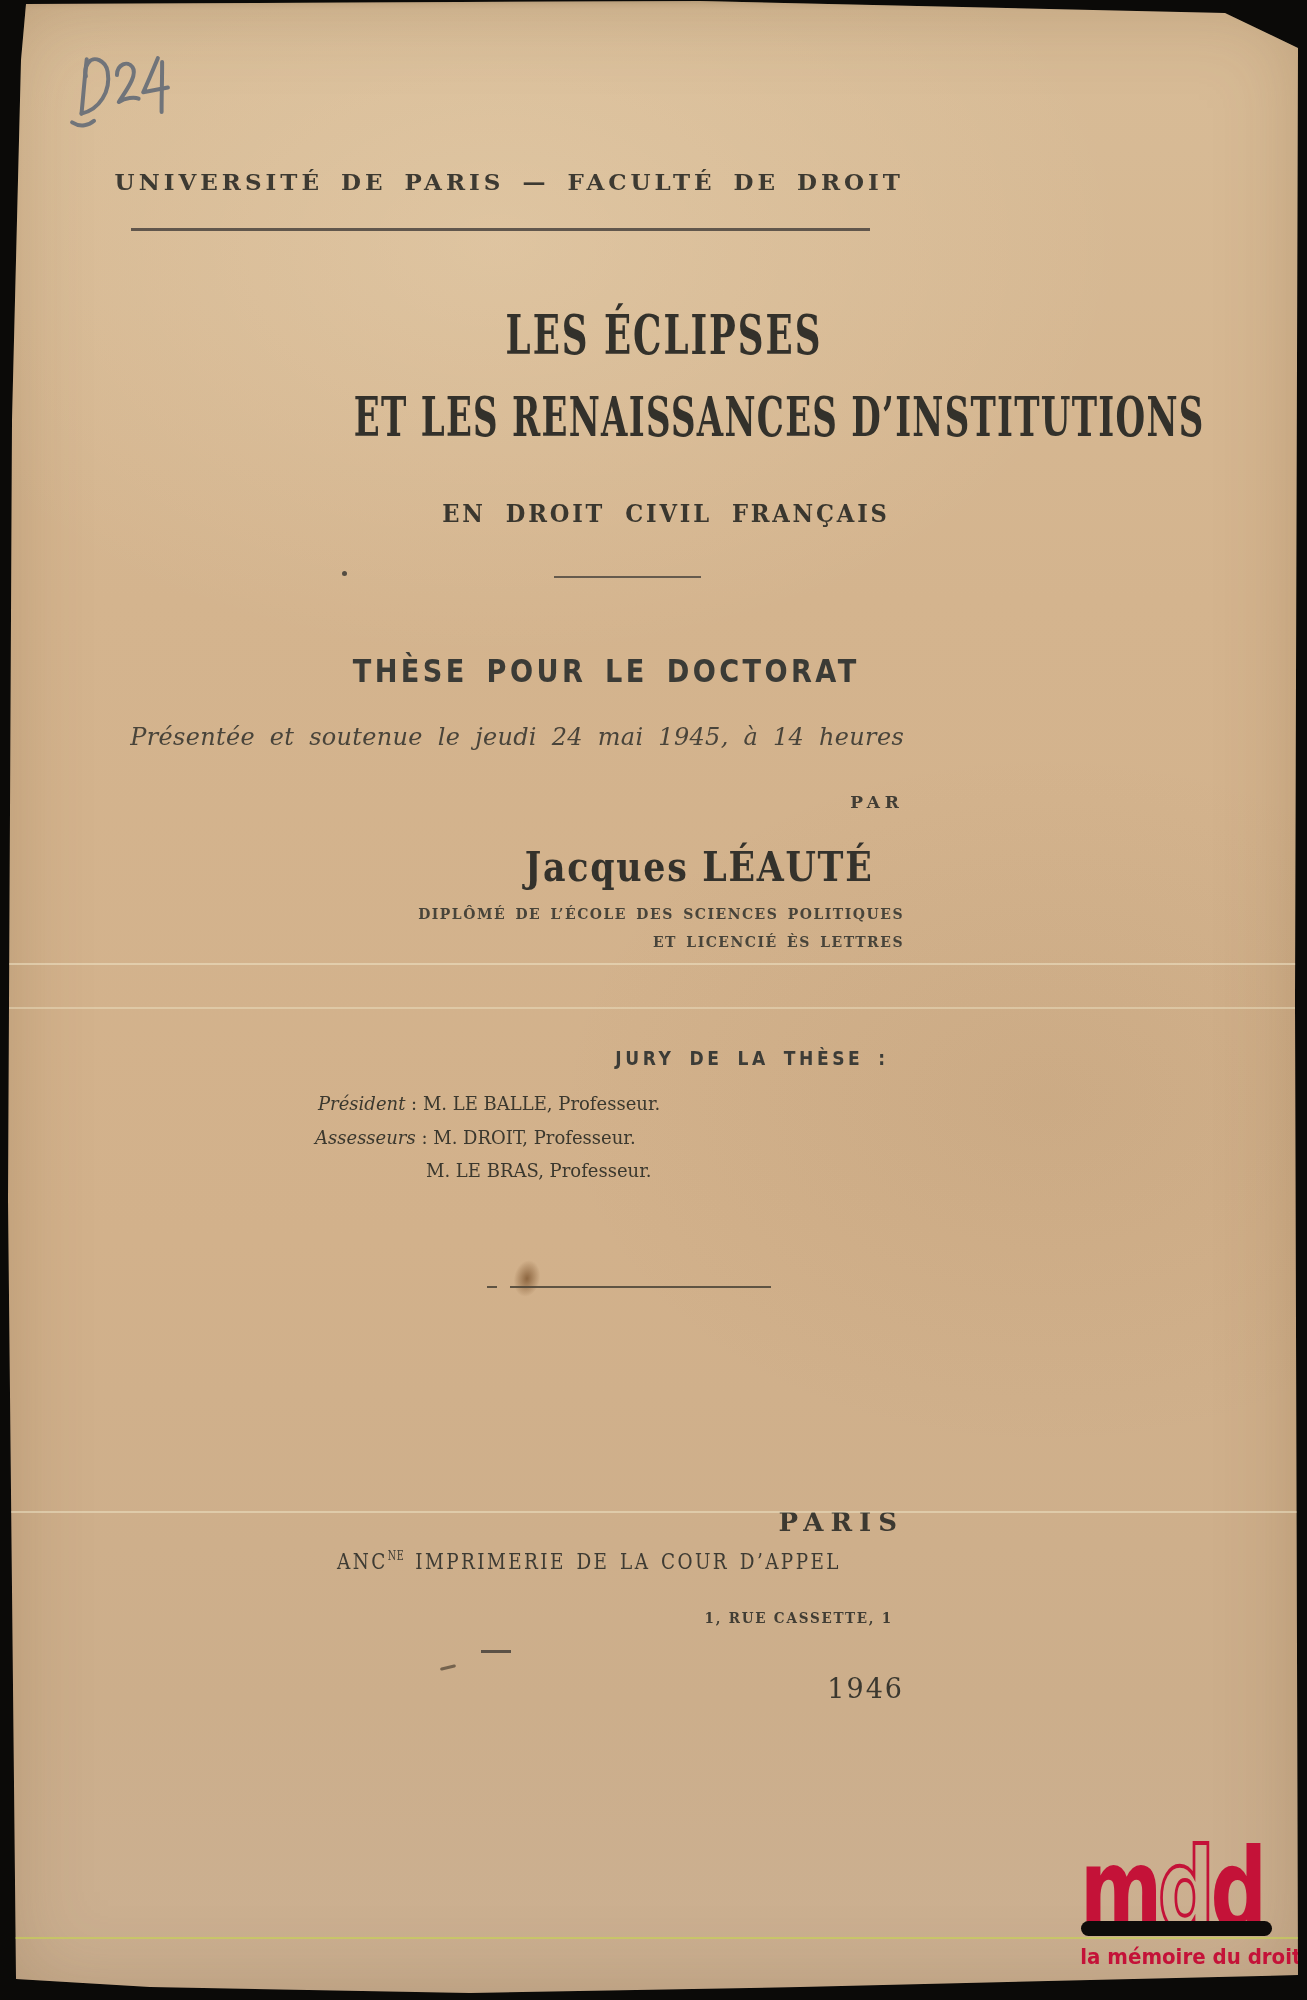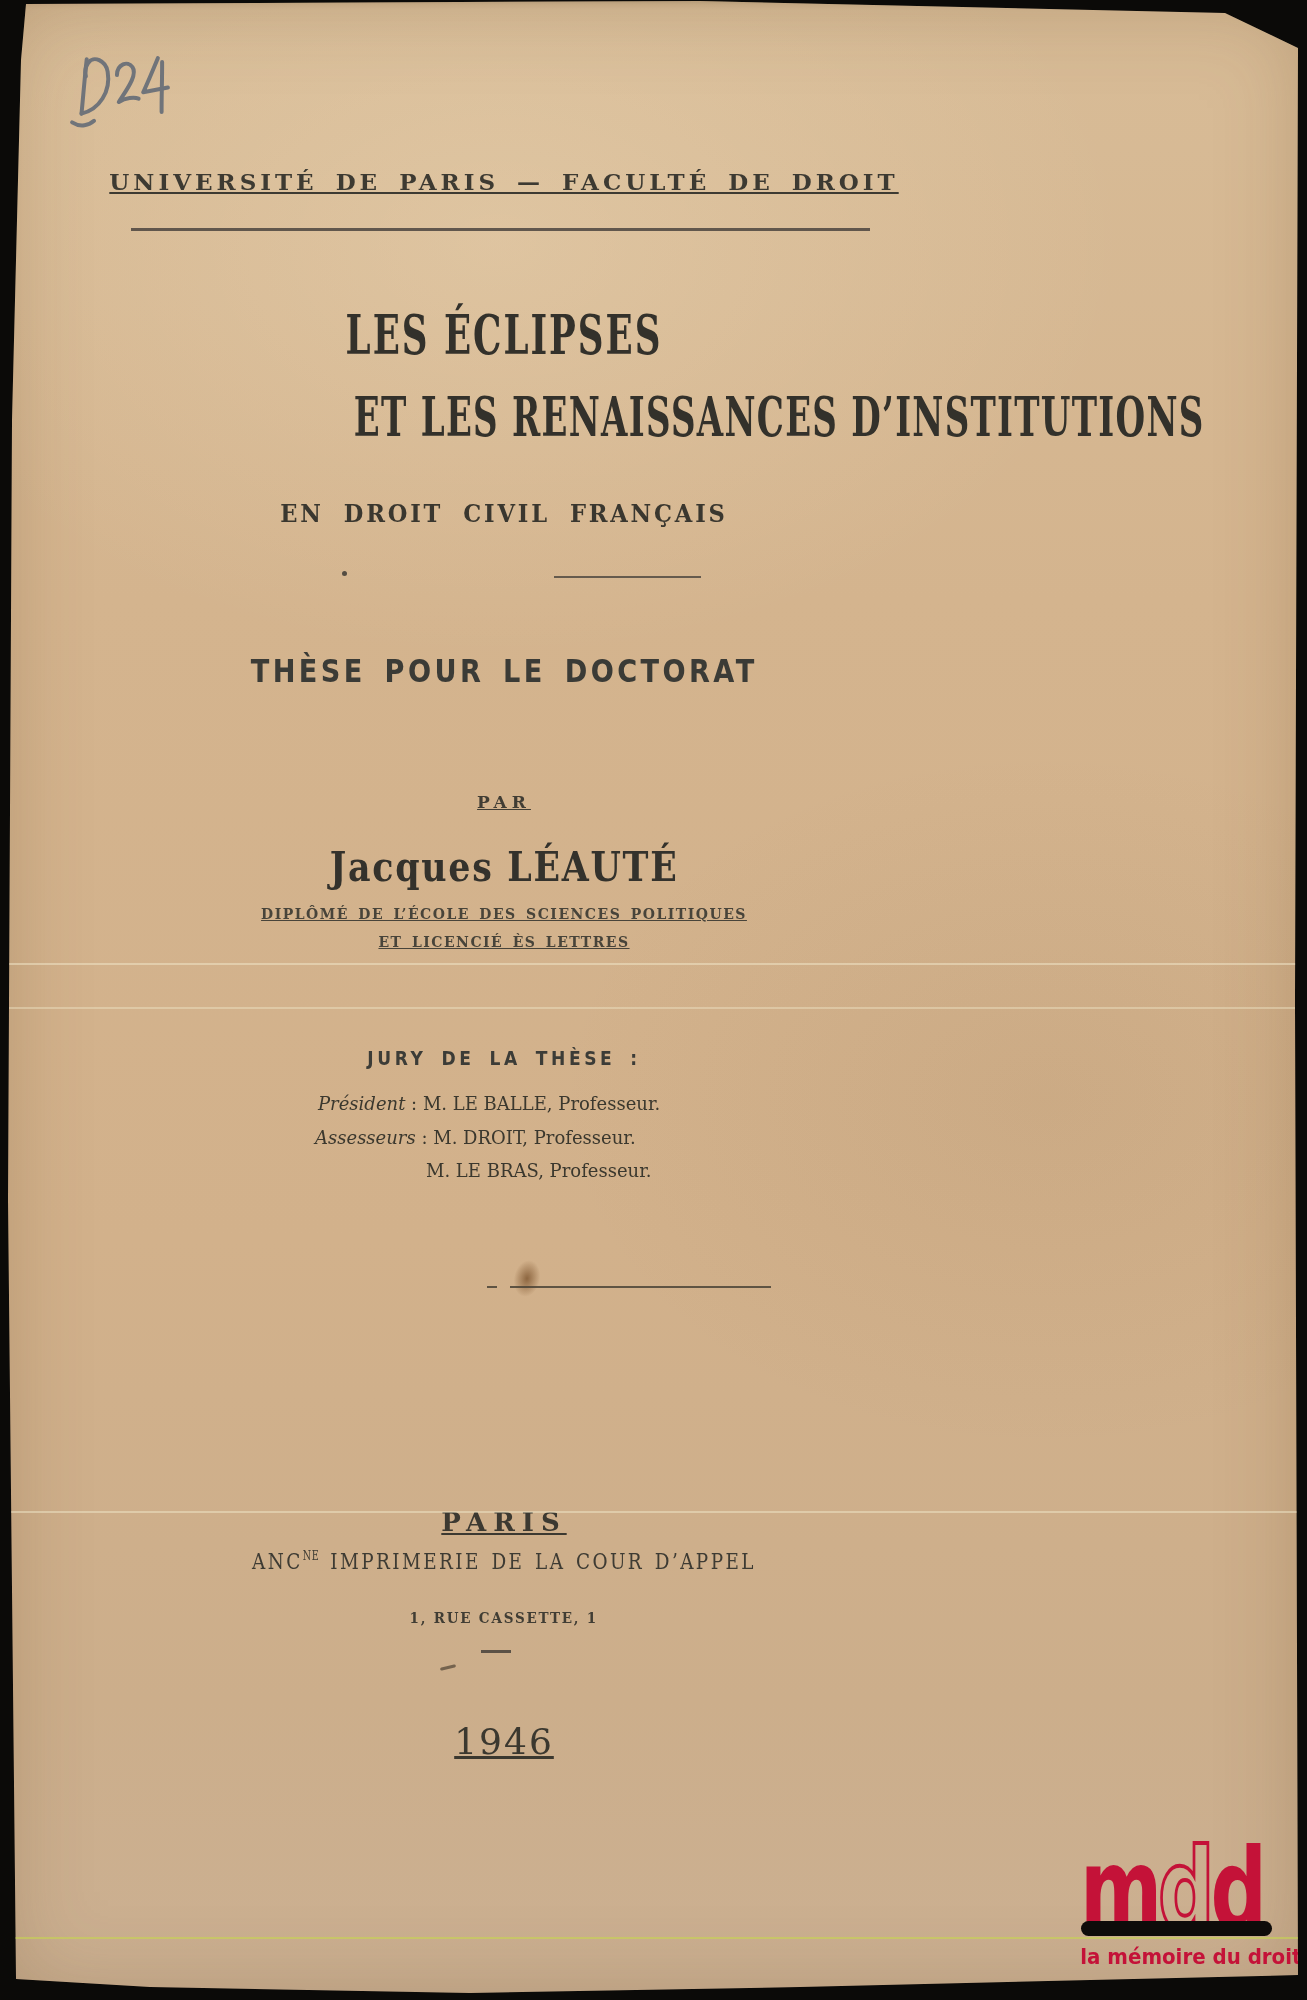--- a/index.html
+++ b/index.html
@@ -14,21 +14,21 @@
     clip-path: polygon(26px 4px, 700px 1px, 1225px 13px, 1298px 48px,
                        1295px 1000px, 1298px 1975px, 800px 1987px, 470px 1993px,
                        150px 1987px, 16px 1979px, 8px 1200px, 12px 420px, 21px 60px);
     background:
       radial-gradient(900px 600px at 38% 12%, rgba(255,242,212,0.20), rgba(255,242,212,0) 70%),
       radial-gradient(700px 500px at 80% 55%, rgba(120,85,50,0.08), rgba(120,85,50,0) 70%),
       linear-gradient(180deg, #d8bc97 0%, #d4b48e 30%, #d2b18b 62%, #ccae8b 85%, #cbb092 100%);
     box-shadow: inset 0 0 90px rgba(96,64,30,0.28), inset 0 0 10px rgba(70,45,20,0.35);
   }
   .abs { position:absolute; }
-  .band { left:104px; width:800px; text-align:center; color:var(--ink);text-decoration:underline; }
+  .band { left:104px; width:800px; text-align:right; color:var(--ink); }
   .squeeze { display:inline-block; white-space:nowrap; }
 
   .handwriting { left:58px; top:40px; width:150px; height:100px; transform:rotate(-4deg); }
 
   .header-line { top:168px; font-weight:bold; font-size:23px; letter-spacing:4px; word-spacing:6px; color:#3d3a32; }
   .rule1 { left:131px; top:228px; width:739px; height:3px; background:#45403a; opacity:.82; }
 
   .title1 { top:303px; color:#33312b; }
   .title1 .squeeze { font-weight:bold; font-size:54px; letter-spacing:3px; transform:scaleX(.66); }
   .title2 { top:385px; color:#33312b; }
@@ -67,21 +67,21 @@
   .stain { left:514px; top:1260px; width:26px; height:37px; border-radius:50%;
            background:radial-gradient(closest-side,#8d6640,rgba(141,102,64,0)); transform:rotate(12deg); }
 
   .paris { top:1507px; font-weight:bold; font-size:26px; letter-spacing:7px; color:#3c3931; }
   .printer { top:1548px; color:#3e3b33; }
   .printer .squeeze { font-size:23px; letter-spacing:3px; word-spacing:3px; transform:scaleX(.8); }
   .printer sup { font-size:12px; vertical-align:9px; letter-spacing:1px; }
   .address { top:1608px; color:#413d34; }
   .address .squeeze { font-weight:bold; font-size:15px; letter-spacing:2px; transform:scaleX(.9); }
   .dash4 { left:481px; top:1650px; width:30px; height:3px; background:#46413a; opacity:.85; }
-  .year { top:1673px; font-size:36px; letter-spacing:2px; color:#3b382f;margin-top:48px; }
+  .year { top:1673px; font-size:27px; letter-spacing:2px; color:#3b382f; }
 
   .scanline { left:0; width:100%; }
   .sl1 { top:963px;  height:2px; background:rgba(238,228,198,.55); }
   .sl2 { top:1007px; height:2px; background:rgba(238,228,198,.45); }
   .sl3 { top:1511px; height:2px; background:rgba(240,232,202,.5); }
   .sl4 { top:1937px; height:2px; background:#c6d550; opacity:.6; }
 
   .speck { left:440px; top:1666px; width:16px; height:3px; background:#57493a;
            border-radius:2px; transform:rotate(-14deg); opacity:.75; }
 
@@ -115,20 +115,21 @@
     <div class="abs band title1"><span class="squeeze">LES ÉCLIPSES</span></div>
     <div class="abs band title2"><span class="squeeze">ET LES RENAISSANCES D’INSTITUTIONS</span></div>
 
     <div class="abs band subtitle"><span class="squeeze">EN DROIT CIVIL FRANÇAIS</span></div>
 
     <div class="abs dot"></div>
     <div class="abs rule2"></div>
 
     <div class="abs band these"><span class="squeeze">THÈSE POUR LE DOCTORAT</span></div>
 
+    <div class="abs band defense">Présentée et soutenue le jeudi 24 mai 1945, à 14 heures</div>
 
     <div class="abs band author"><span class="squeeze">Jacques LÉAUTÉ</span></div>
 
     <div class="abs band par">PAR</div>
 
     <div class="abs band dip dip1">DIPLÔMÉ DE L’ÉCOLE DES SCIENCES POLITIQUES</div>
     <div class="abs band dip dip2">ET LICENCIÉ ÈS LETTRES</div>
 
     <div class="abs band jury-h"><span class="squeeze">JURY DE LA THÈSE :</span></div>
 

